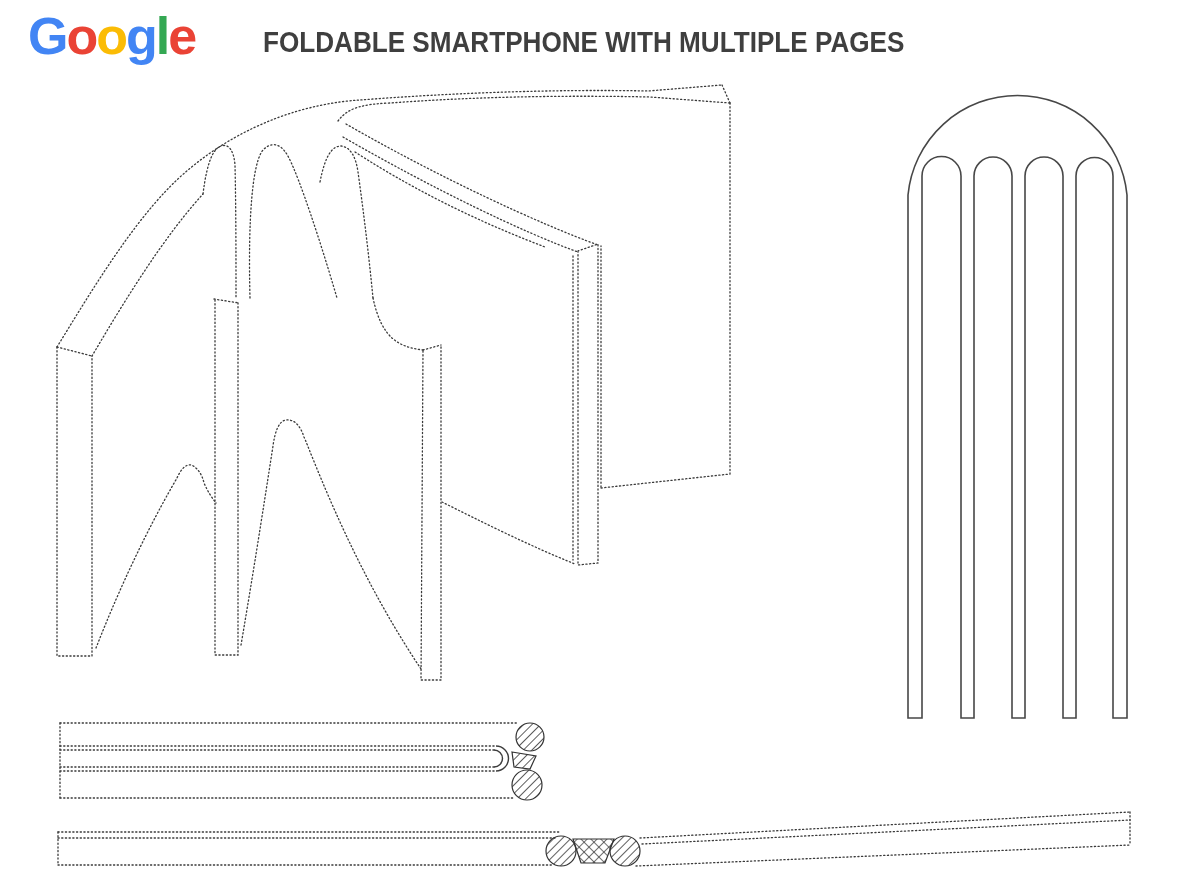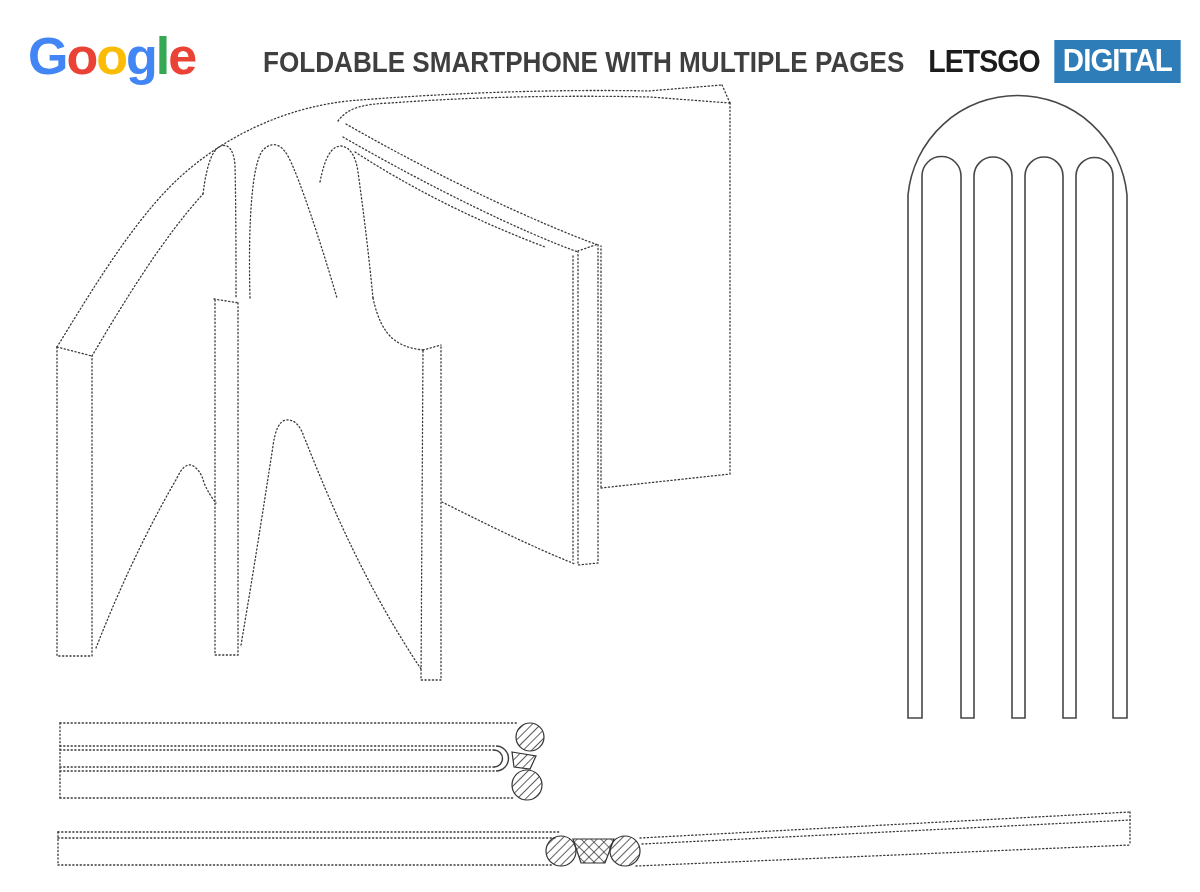--- a/index.html
+++ b/index.html
@@ -1,18 +1,18 @@
 <!DOCTYPE html>
 <html><head>
 <meta charset="utf-8">
 <style>
   html,body{margin:0;padding:0;background:#ffffff;}
   body{width:1200px;height:892px;position:relative;overflow:hidden;
        font-family:"Liberation Sans", sans-serif;}
-  .hdr{position:absolute;top:0;left:0;width:1200px;height:80px;margin-top:20px;}
+  .hdr{position:absolute;top:0;left:0;width:1200px;height:80px;}
   .glogo{position:absolute;left:28px;top:8px;font-size:52px;font-weight:700;
          letter-spacing:-2px;line-height:56px;user-select:none;}
   .title{position:absolute;left:230px;top:26px;width:660px;text-align:center;
          font-size:29px;font-weight:700;color:#3f3f3f;letter-spacing:0px;
          transform:scaleX(0.90);transform-origin:center;white-space:nowrap;}
   .lgd{position:absolute;right:16px;top:20px;display:flex;align-items:center;
        font-weight:700;font-size:31px;letter-spacing:-1px;white-space:nowrap;}
   .lgd .p1{color:#1c1c1c;padding-right:7px;transform:scaleX(0.92);}
   .lgd .p2{color:#ffffff;background:#2e7cb8;padding:3px 9px 4px 9px;
            transform:scaleX(0.95);}
@@ -27,24 +27,20 @@
 <body>
 
 <div class="hdr">
 
   <div class="glogo">
     <span style="color:#4285F4">G</span><span style="color:#EA4335">o</span><span style="color:#FBBC05">o</span><span style="color:#4285F4">g</span><span style="color:#34A853">l</span><span style="color:#EA4335">e</span>
   </div>
 
   <div class="title">FOLDABLE SMARTPHONE WITH MULTIPLE PAGES</div>
 
-  <div class="lgd">
-    <span class="p1">LETSGO</span>
-    <span class="p2">DIGITAL</span>
-  </div>
 </div>
 
 <svg width="1200" height="892" viewBox="0 0 1200 892">
   <defs>
     <pattern id="hatch" width="6" height="6" patternUnits="userSpaceOnUse" patternTransform="rotate(45)">
       <line x1="0" y1="0" x2="0" y2="6" stroke="#333" stroke-width="1.6"></line>
     </pattern>
     <pattern id="xhatch" width="7" height="7" patternUnits="userSpaceOnUse" patternTransform="rotate(45)">
       <line x1="0" y1="0" x2="0" y2="7" stroke="#333" stroke-width="1.4"></line>
       <line x1="0" y1="0" x2="7" y2="0" stroke="#333" stroke-width="1.4"></line>

